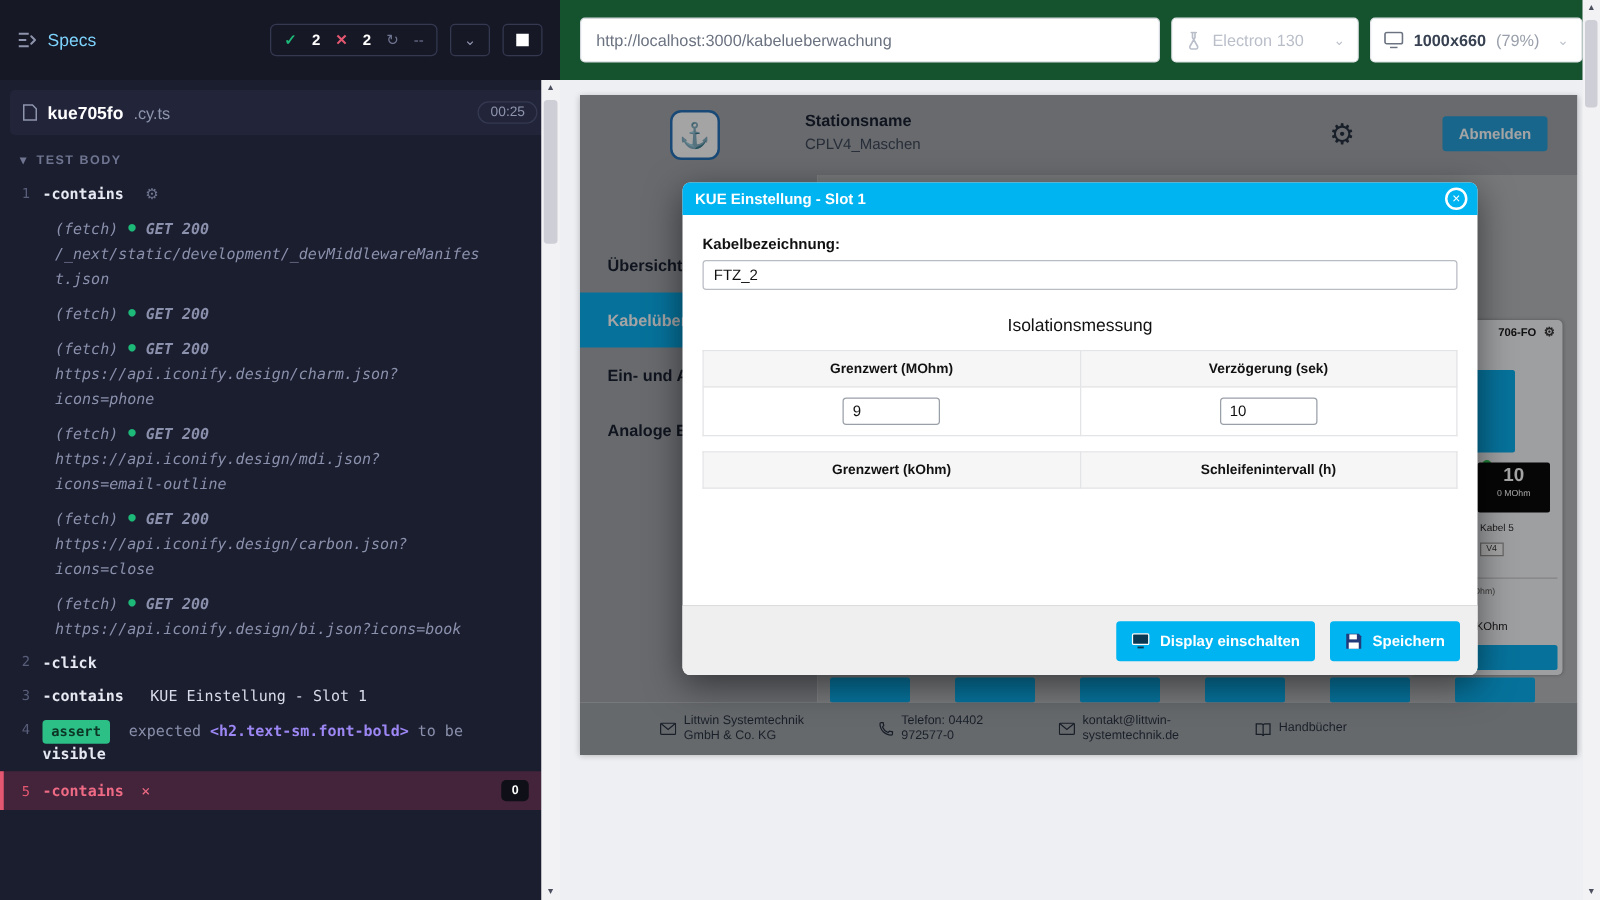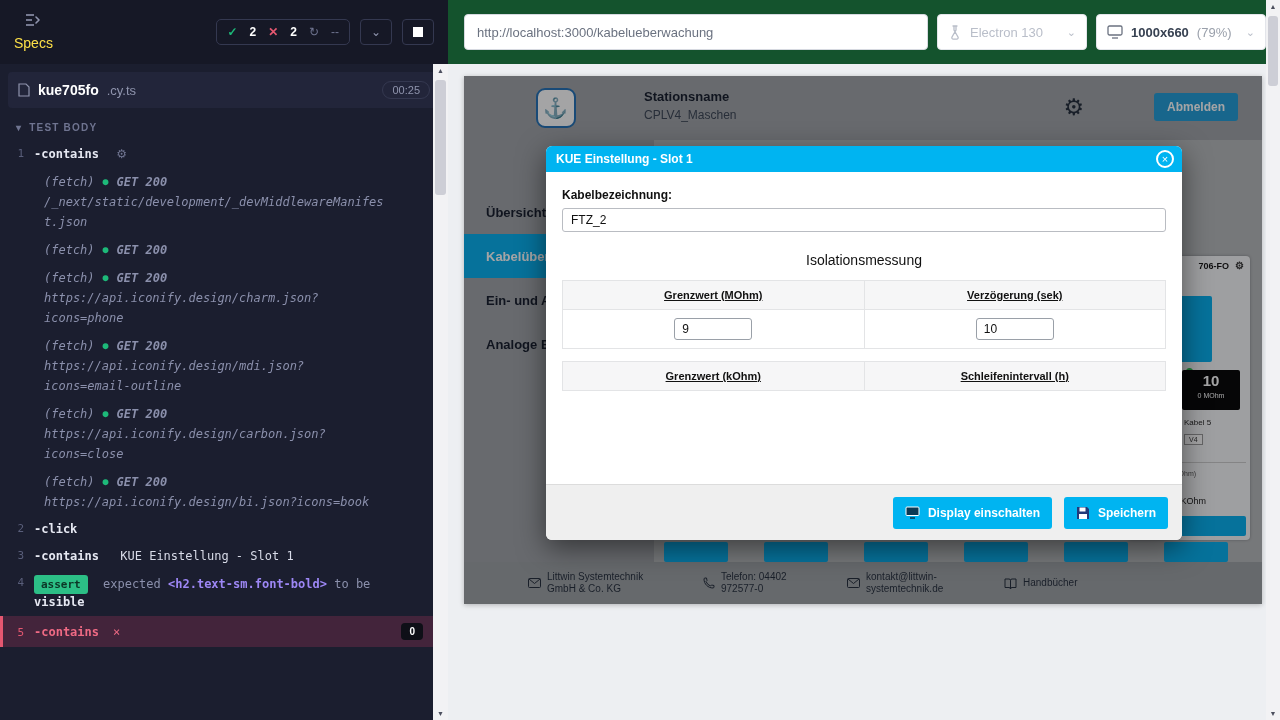--- a/index.html
+++ b/index.html
@@ -3,21 +3,21 @@
 <meta charset="utf-8">
 <style>
   * { margin:0; padding:0; box-sizing:border-box; }
   html,body { width:1280px; height:720px; overflow:hidden; background:#e9ebee;
               font-family:"Liberation Sans", sans-serif; }
 
   
   #runner { position:absolute; left:0; top:0; width:448px; height:720px; background:#1b1e2f; }
   .runner-top { width:448px; height:64px; background:#161826; display:flex; align-items:center;
                 padding:0 14px; gap:10px; }
-  .specs { display:flex; align-items:center; gap:8px; color:#fde047; font-size:14px; cursor:pointer;flex-direction:column; }
+  .specs { display:flex; align-items:center; gap:8px; color:#7dd3fc; font-size:14px; cursor:pointer; }
   .stats { margin-left:auto; display:flex; align-items:center; gap:12px; border:1px solid #343850;
            border-radius:5px; padding:5px 10px; font-size:12px; color:#fff; }
   .stats .num { font-weight:bold; color:#fff; }
   .ic-check { color:#1db979; font-weight:bold; }
   .ic-cross { color:#e45770; font-weight:bold; }
   .ic-restart { color:#6f7490; }
   .stats .dim { color:#6f7490; }
   .sq-btn { width:32px; height:26px; border:1px solid #343850; border-radius:4px; background:transparent;
             color:#8f94ad; display:flex; align-items:center; justify-content:center; font-size:12px; cursor:pointer; }
   .stop-ico { width:10px; height:10px; background:#ffffff; display:block; }
@@ -145,21 +145,21 @@
   .modal-title { color:#fff; font-size:12px; font-weight:bold; }
   .modal-close { margin-left:auto; width:18px; height:18px; border:2px solid #fff; border-radius:50%;
                  color:#fff; font-size:11px; line-height:14px; text-align:center; cursor:pointer; background:transparent; }
   .modal-body { flex:1; padding:8px 16px 0 16px; display:flex; flex-direction:column; }
   .cable-label { font-size:12px; font-weight:bold; color:#111; margin-top:8px; }
   .cable-input { width:100%; height:24px; border:1px solid #b9bcc2; border-radius:3px; font-size:12px;
                  padding:0 8px; margin-top:6px; outline:none; color:#111; }
   .sec-title { text-align:center; font-weight:normal; font-size:14px; color:#111; margin-top:20px; }
   .mtable { width:100%; border-collapse:collapse; margin-top:12px; }
   .mtable th { background:#f6f6f7; font-size:11px; font-weight:bold; color:#111; padding:8px 4px;
-               border:1px solid #e3e4e6; text-align:center; width:50%;text-decoration:underline; }
+               border:1px solid #e3e4e6; text-align:center; width:50%; }
   .mtable td { padding:8px 4px; border:1px solid #e3e4e6; text-align:center; }
   .cell-input { width:78px; height:22px; border:1px solid #9aa0a8; border-radius:3px; font-size:12px;
                 padding:0 7px; outline:none; color:#111; }
   .modal-ft { margin-top:auto; height:56px; background:#efefef; border-top:1px solid #dcdcdc;
               border-radius:0 0 6px 6px; display:flex; align-items:center; justify-content:flex-end;
               gap:12px; padding:0 14px; }
   .cyan-btn { display:flex; align-items:center; gap:8px; background:#00b4f1; color:#fff; border:none;
               font-size:12px; font-weight:bold; height:32px; padding:0 12px; border-radius:3px; cursor:pointer; }
 </style>
 </head>

